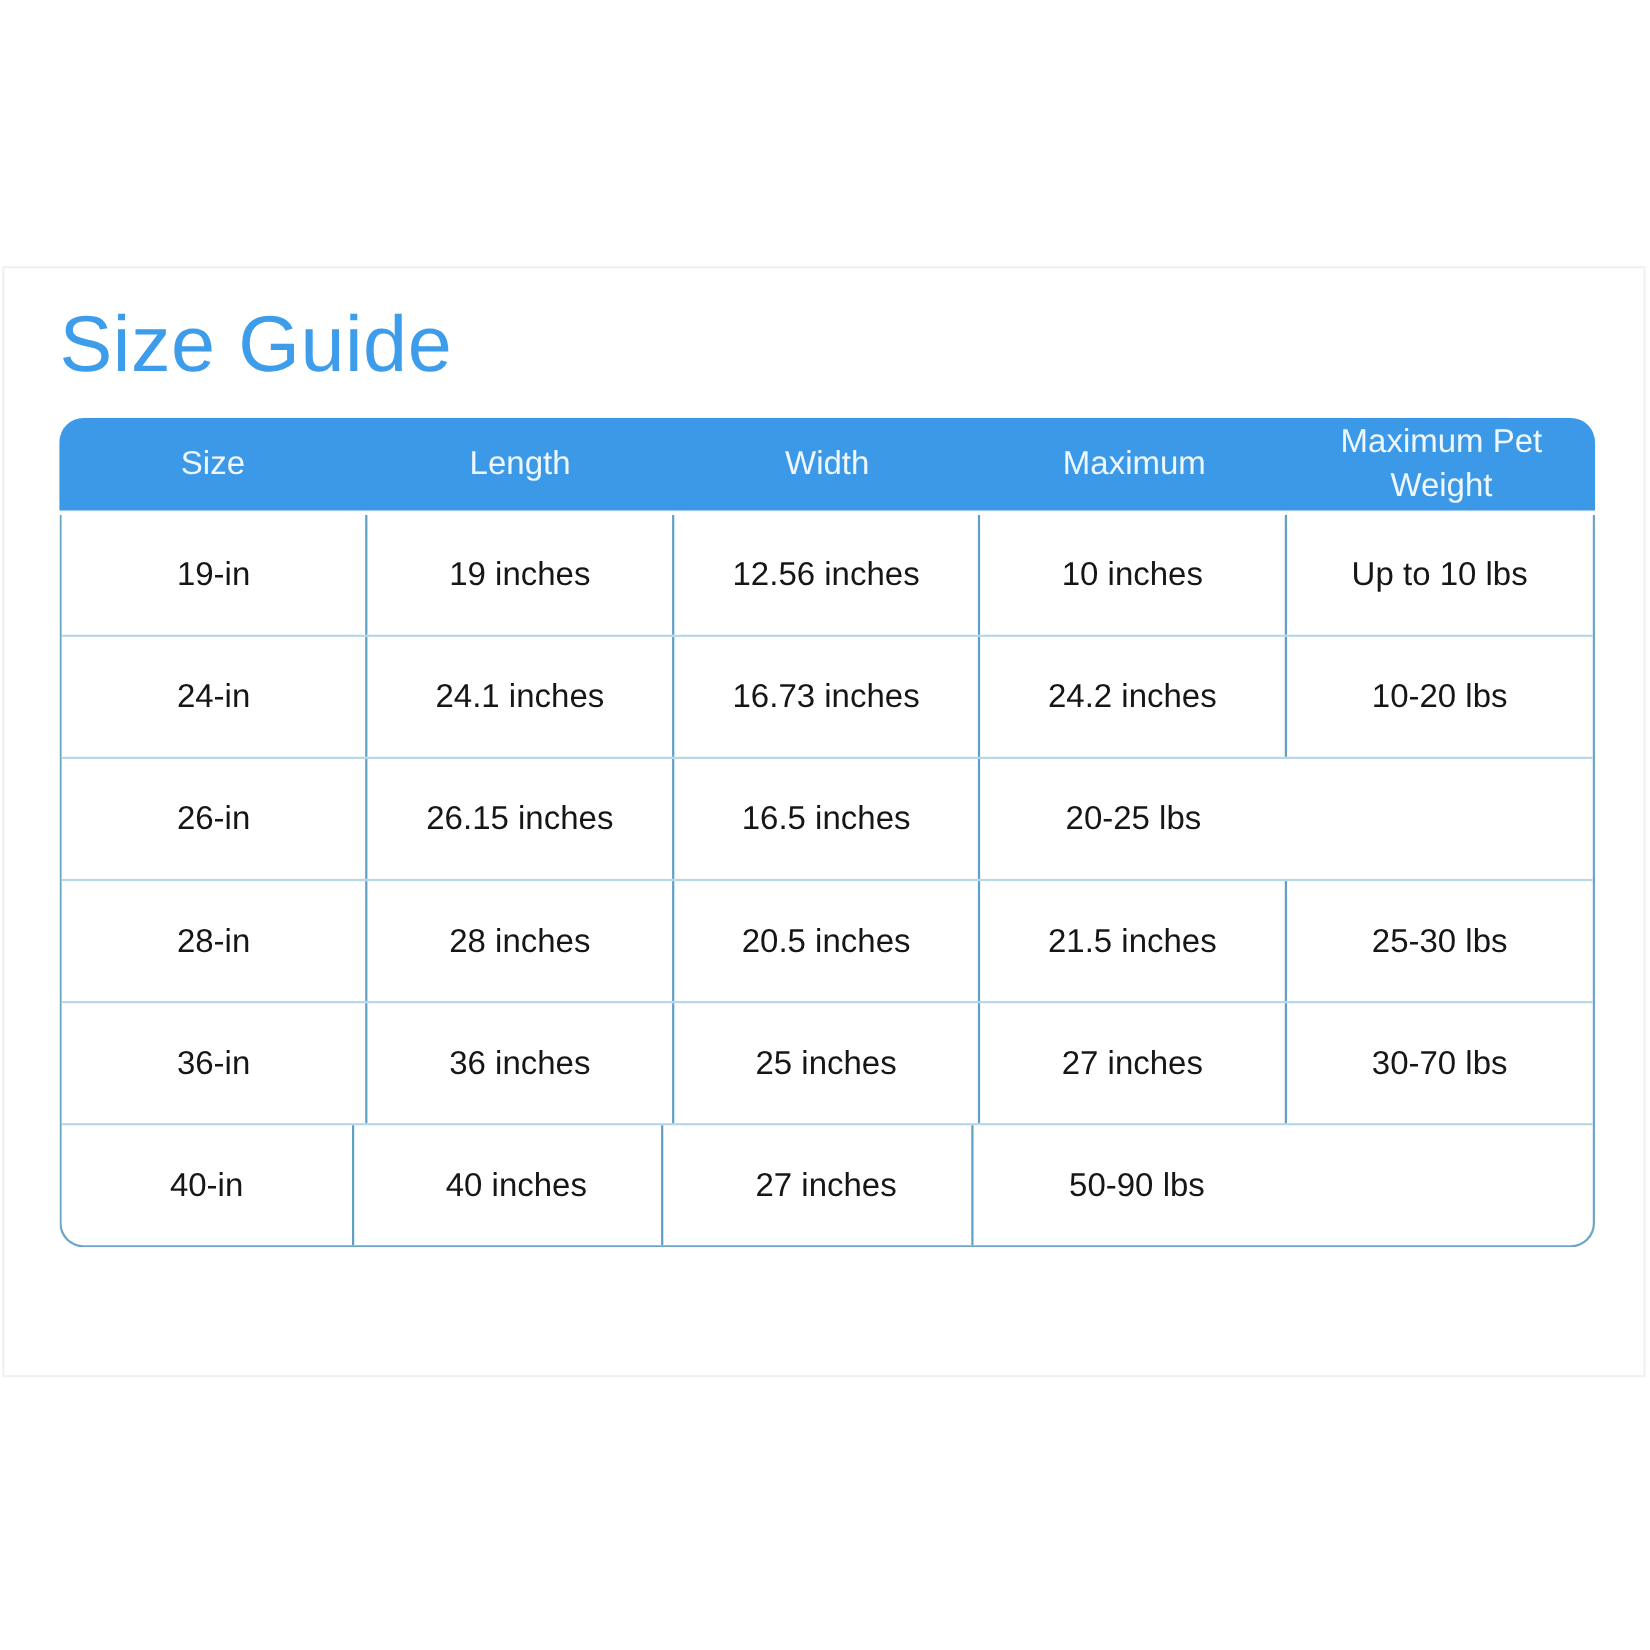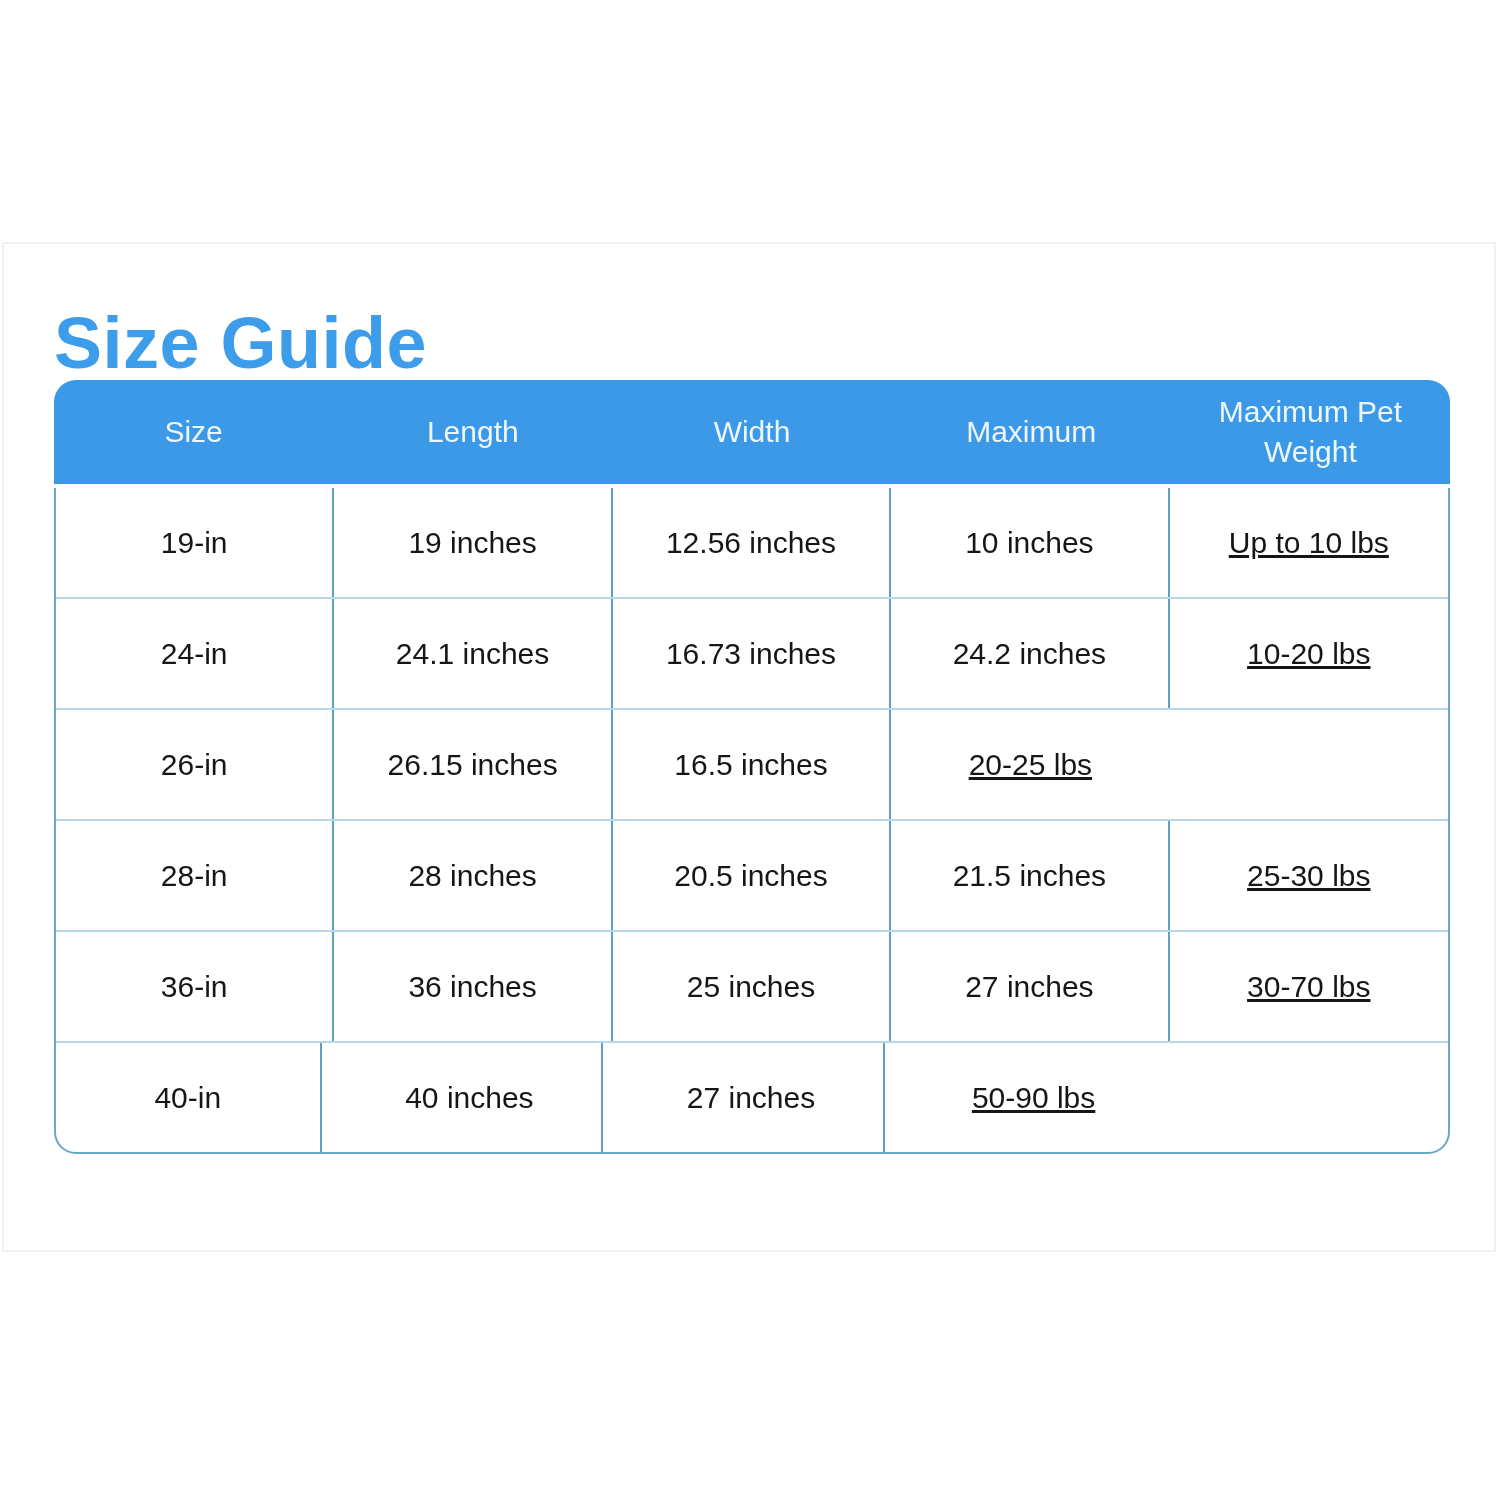--- a/index.html
+++ b/index.html
@@ -19,35 +19,34 @@
     height: 1010px;
     box-sizing: border-box;
     background: #ffffff;
     border: 2px solid var(--card-border, #f1f1f1);
   }
   .page-title {
     position: absolute;
     left: 50px;
     top: 28px;
     font-size: 72px;
-    font-weight: 700;
+    font-weight: 400;
     color: var(--accent, #3d9deb);
     letter-spacing: 0.5px;
-    margin-top: 30px;
   }
   .table-wrap {
     position: absolute;
     left: 50px;
     top: 136px;
     width: 1396px;
   }
   .thead {
     display: grid;
     grid-template-columns: repeat(5, 1fr);
-    height: 104px;
+    height: 84px;
     background: var(--header-bg, #3b99e8);
     border-radius: 22px 22px 0 0;
     align-items: center;
     margin-bottom: 4px;
   }
   .th {
     color: var(--header-text, #eef7fd);
     font-size: 30px;
     line-height: 40px;
     text-align: center;
@@ -76,21 +75,20 @@
     align-items: center;
     justify-content: center;
     font-size: 30px;
     color: var(--cell-text, #161616);
     border-right: 2px solid var(--grid-vertical, #5f9ec5);
     text-align: center;
     padding: 0 10px;
   }
   .td:last-child {
     border-right: none;
-    text-decoration: underline;
   }
 </style>
 </head>
 <body>
 
 <div class="card">
   <div class="page-title">Size Guide</div>
 
   <div class="table-wrap">
     <div class="thead">

